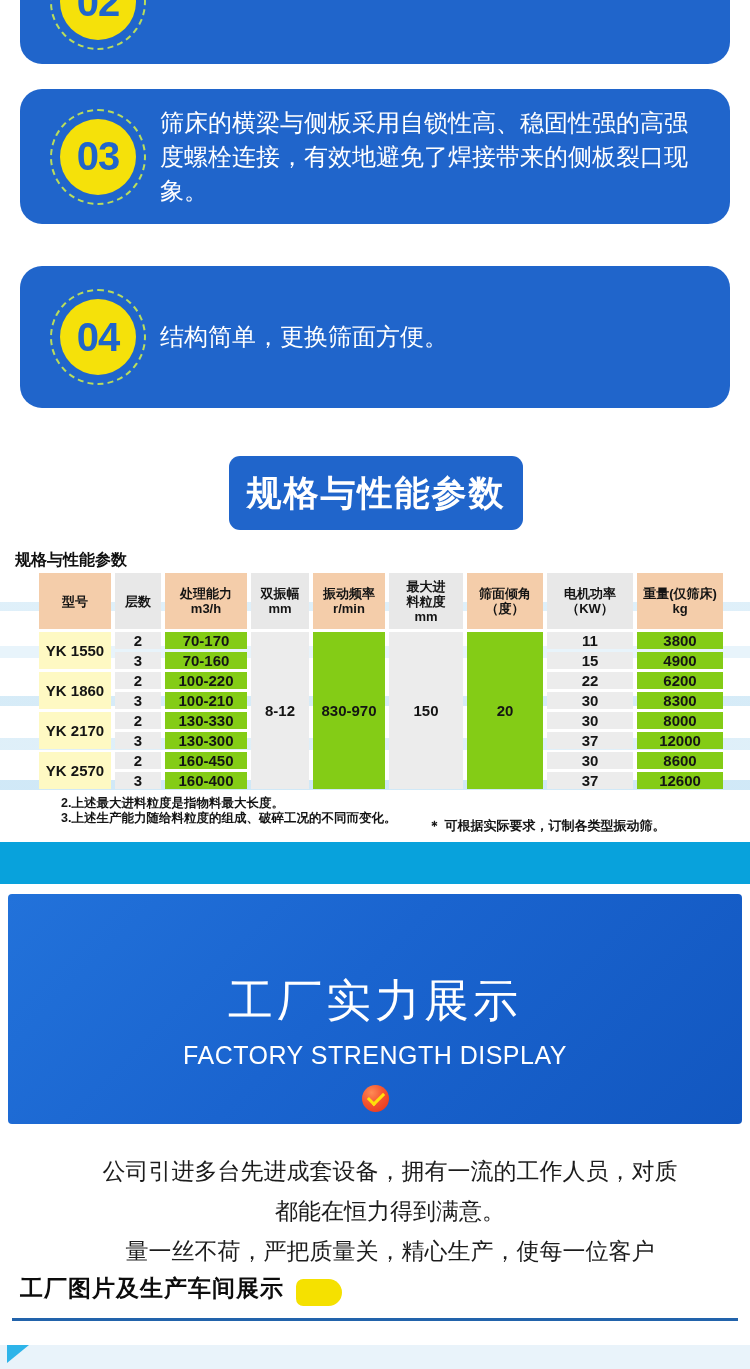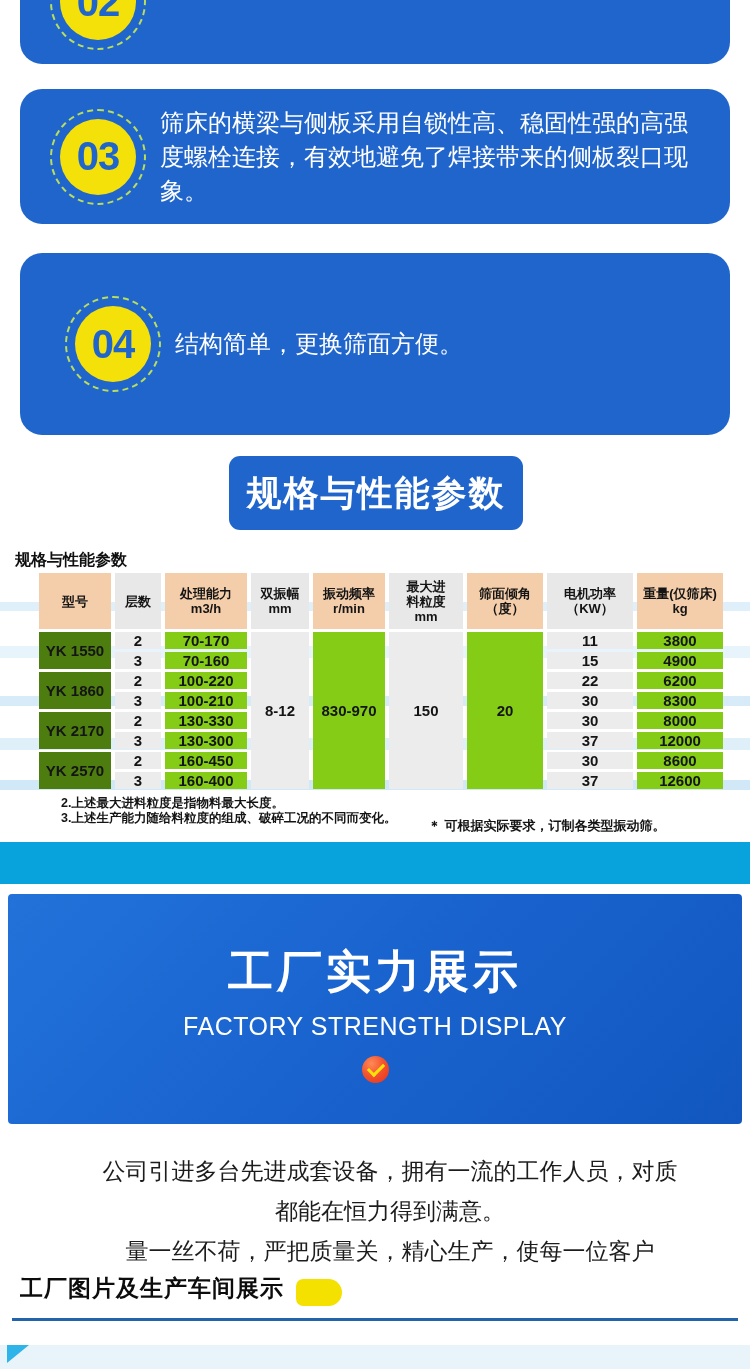--- a/index.html
+++ b/index.html
@@ -7,21 +7,21 @@
     position:relative;width:750px;height:1369px;margin:0 auto;overflow:hidden;
     background:#ffffff;font-family:"Liberation Sans","DejaVu Sans",sans-serif;
   }
   
   .feature{
     position:absolute;left:20px;width:710px;background:#2065cb;border-radius:22px;
     display:flex;align-items:center;color:#ffffff;z-index:2;
   }
   .f02{top:-82px;height:146px;align-items:flex-end;}
   .f03{top:89px;height:135px;}
-  .f04{top:253px;height:182px;justify-content:center;}
+  .f04{top:266px;height:142px;}
   .badge{
     margin-left:30px;width:92px;height:92px;border:2px dashed #b9dd5c;border-radius:50%;
     display:flex;align-items:center;justify-content:center;flex:0 0 auto;
   }
   .f02 .badge{margin-bottom:14px;}
   .badge-inner{
     width:76px;height:76px;border-radius:50%;background:#f5e10a;
     display:flex;align-items:center;justify-content:center;
     color:#2065cb;font-size:40px;font-weight:bold;letter-spacing:-1px;
   }
@@ -49,36 +49,36 @@
     position:absolute;left:35px;top:570px;z-index:1;
     border-collapse:separate;border-spacing:4px 3px;table-layout:fixed;
   }
   table.specs th,table.specs td{
     text-align:center;vertical-align:middle;color:#141414;font-weight:bold;padding:0;
   }
   table.specs th{height:56px;font-size:13px;line-height:15px;white-space:pre-line;}
   table.specs td{height:17px;font-size:15px;line-height:17px;}
   .h-peach{background:#f4cdaa;}
   .h-gray{background:#e8e8e8;}
-  .b-model{background:#4d7c0f;font-size:16px;}
+  .b-model{background:#fef9c3;font-size:16px;}
   .b-peach{background:#84cc16;}
   .b-gray{background:#ececec;}
   
   .notes{position:absolute;left:38px;top:796px;font-size:12.5px;font-weight:bold;color:#141414;line-height:15px;z-index:2;}
   .notes .indent{padding-left:23px;}
   .note-right{position:absolute;left:428px;top:817px;font-size:13px;font-weight:bold;color:#141414;z-index:2;}
   
   .cyan-band{position:absolute;left:0;top:842px;width:750px;height:42px;background:#08a2dc;z-index:1;}
   
   .banner{
     position:absolute;left:8px;top:894px;width:734px;height:230px;border-radius:4px;
     background:linear-gradient(135deg,#2272da 0%,#1a64cf 45%,#1257c0 100%);
     text-align:center;color:#ffffff;z-index:2;
   }
-  .banner-title{padding-top:48px;font-size:45px;font-weight:bold;letter-spacing:4px;}
+  .banner-title{padding-top:77px;font-size:45px;font-weight:normal;letter-spacing:4px;}
   .banner-sub{margin-top:10px;font-size:25px;letter-spacing:0.5px;text-align:center;}
   .check-badge{
     margin:15px auto 0;width:27px;height:27px;border-radius:50%;position:relative;
     background:radial-gradient(circle at 35% 28%,#ff8a55 0%,#f35430 45%,#e73018 100%);
   }
   .check-mark{
     position:absolute;left:6px;top:7px;width:13px;height:7px;
     border-left:3px solid #ffe10a;border-bottom:3px solid #ffe10a;transform:rotate(-45deg);
   }
   

